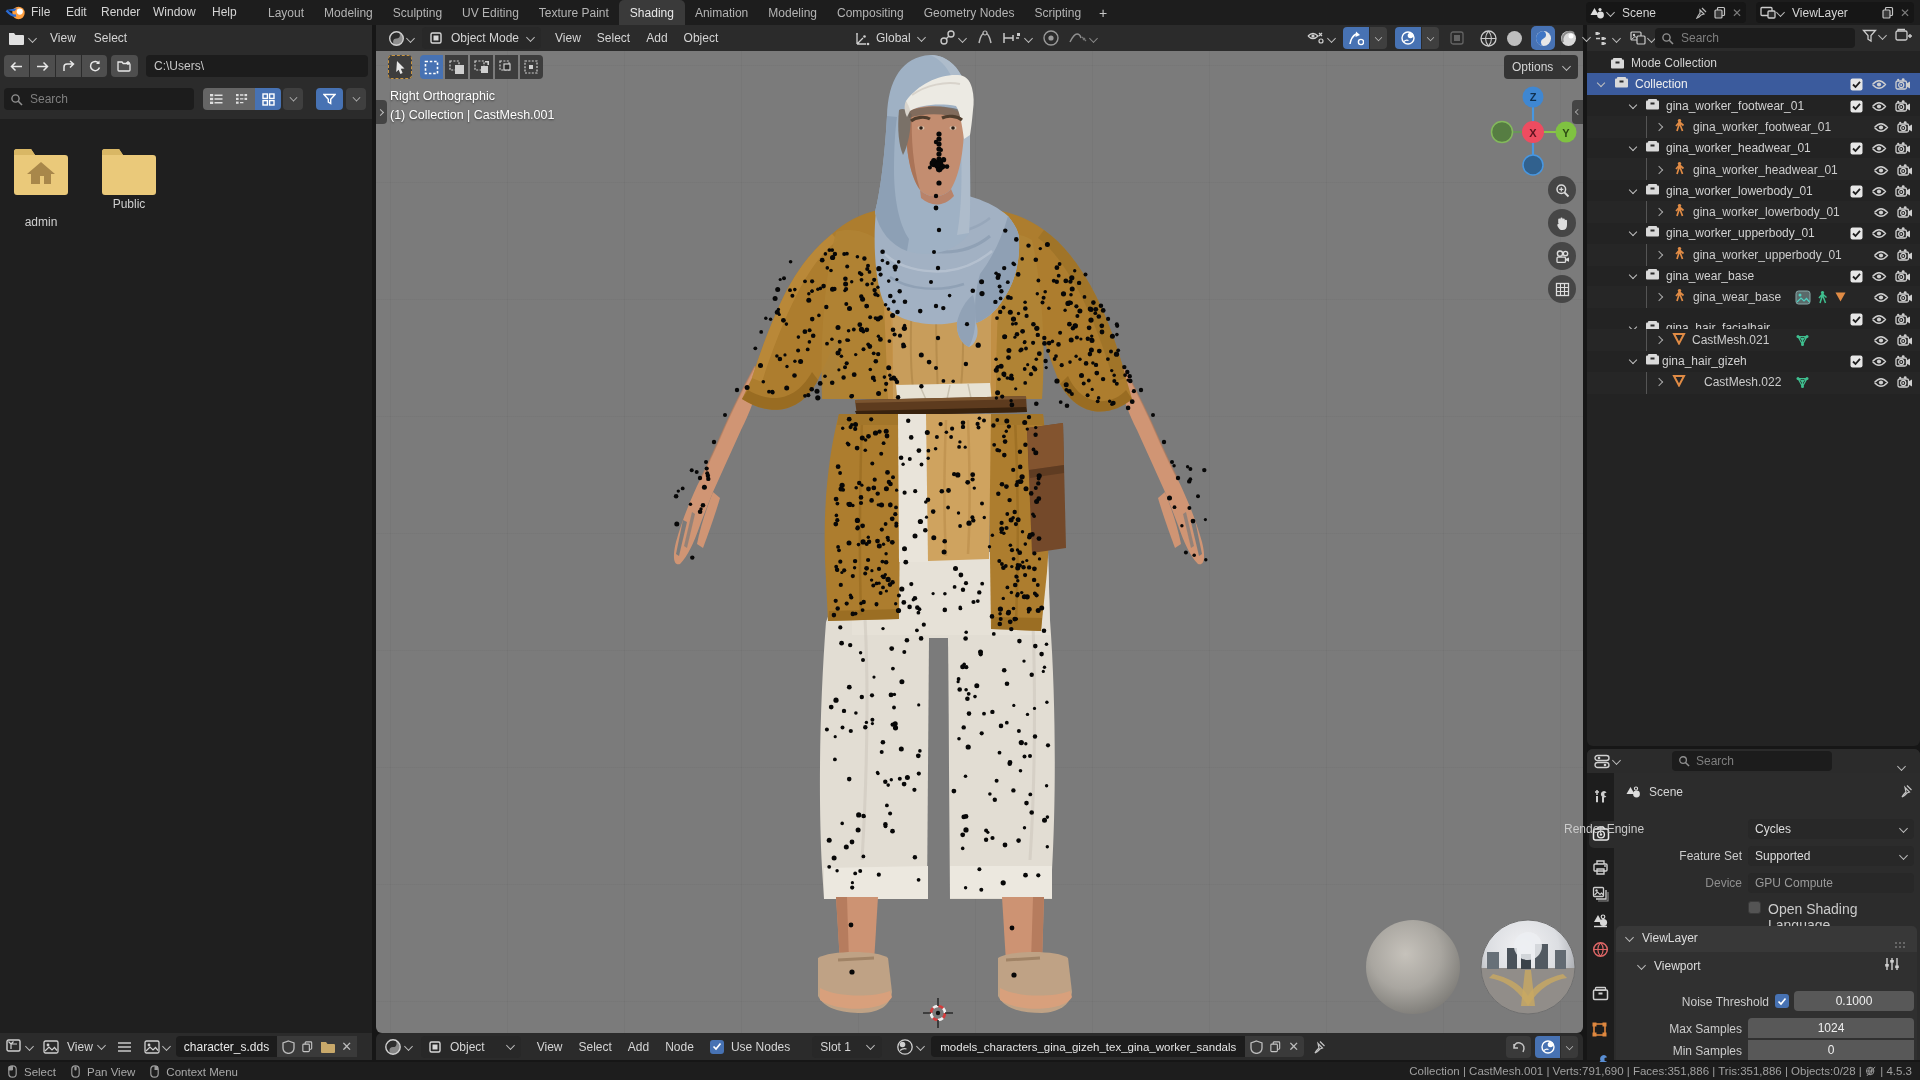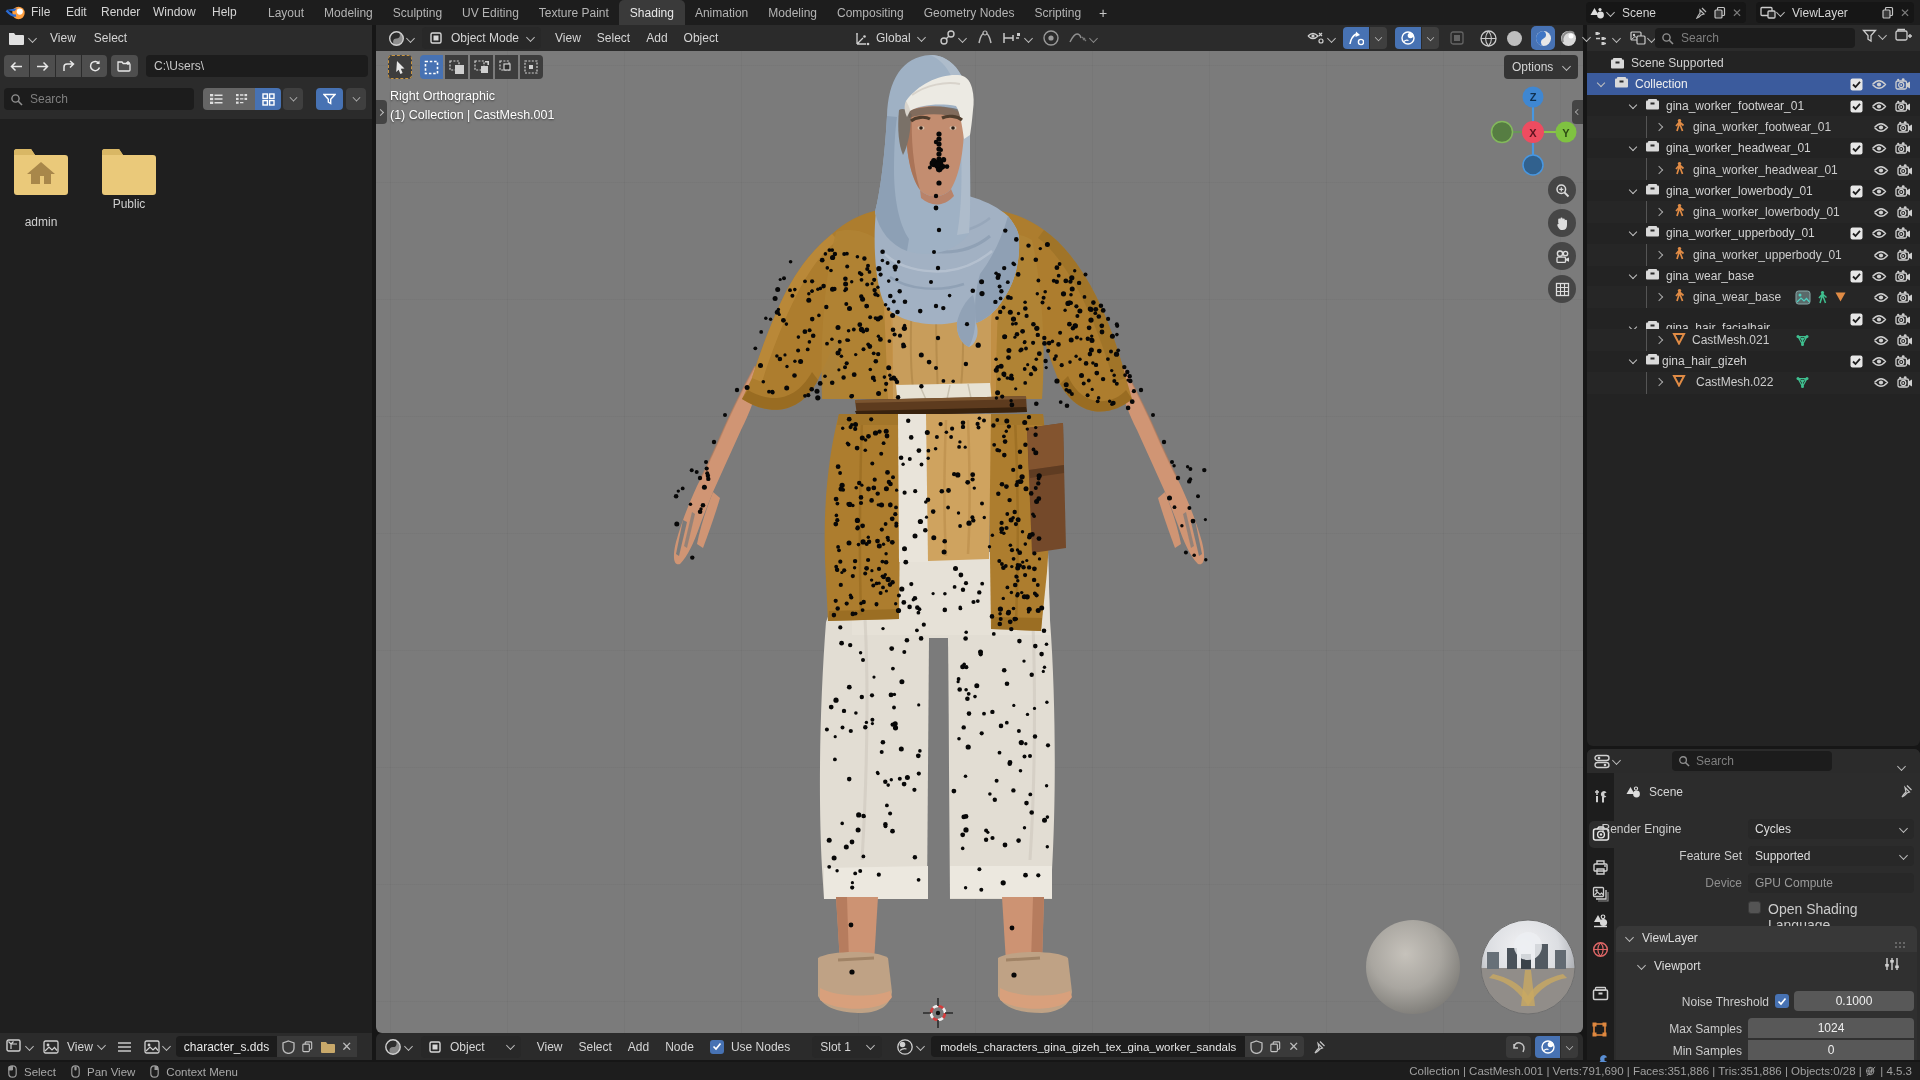--- a/index.html
+++ b/index.html
@@ -1526,21 +1526,21 @@
 </div>
 
 <div class="abs" style="left:1587px;top:51px;width:333px;height:695px;background:#232323;border-radius:0 0 6px 6px"></div>
 <div id="outliner">
     <div class="abs row" style="left:1610px;top:53px;height:20px;gap:6px">
       <svg width="15" height="13" viewBox="0 0 15 13">
         <rect x="1" y="2.5" width="13" height="9" rx="1" fill="#d9d9d9"></rect>
         <rect x="3" y="1" width="9" height="2.5" rx="0.8" fill="#d9d9d9"></rect>
         <rect x="5.5" y="4.5" width="4" height="2" fill="#2a2a2a"></rect>
       </svg>
-      <span style="color:#d2d2d2;font-size:12px">Scene Supported</span>
+      <span style="color:#d2d2d2;font-size:12px">Mode Collection</span>
     </div>
     <div class="abs" style="left:1587px;top:73px;width:333px;height:22px;background:#3b5b9d"></div>
     <div class="abs row" style="left:1598px;top:74px;height:20px">
       <span style="display:inline-block;width:6px;height:6px;border-right:1.5px solid #c0c0c0;border-bottom:1.5px solid #c0c0c0;transform:rotate(45deg);margin-top:-3px"></span>
       <span style="margin-left:10px"><svg width="15" height="13" viewBox="0 0 15 13">
           <rect x="1" y="2.5" width="13" height="9" rx="1" fill="#d9d9d9"></rect>
           <rect x="3" y="1" width="9" height="2.5" rx="0.8" fill="#d9d9d9"></rect>
           <rect x="5.5" y="4.5" width="4" height="2" fill="#2a2a2a"></rect>
         </svg></span>
       <span style="color:#f0f0f0;font-size:12px;margin-left:6px">Collection</span>
@@ -1932,21 +1932,21 @@
         <circle cx="8.2" cy="1.6" r="1.4" fill="#cfcfcf"></circle>
       </svg>
     </div>
     <div class="abs" style="left:1587px;top:372px;width:333px;height:22px;background:#262626"></div>
     <div class="abs" style="left:1646px;top:372px;width:1px;height:22px;background:#555"></div>
     <div class="abs row" style="left:1656px;top:372px;height:20px">
       <span style="display:inline-block;width:6px;height:6px;border-right:1.5px solid #a8a8a8;border-bottom:1.5px solid #a8a8a8;transform:rotate(-45deg)"></span>
       <span style="margin-left:10px"><svg width="14" height="13" viewBox="0 0 14 13">
           <path d="M2 2 h10 L7 11.5 Z" fill="none" stroke="#e08b45" stroke-width="2"></path>
         </svg></span>
-      <span style="color:#cccccc;font-size:12px;margin-left:10px">CastMesh.022</span>
+      <span style="color:#cccccc;font-size:12px;margin-left:18px">CastMesh.022</span>
     </div>
     <div class="abs row" style="left:1795px;top:372px;height:20px">
       <svg width="15" height="14" viewBox="0 0 15 14">
         <g stroke="#3fbf8f" stroke-width="1.2" fill="none">
           <path d="M3 3.5 L12 3.5 L7.5 11.5 Z M3 3.5 L7.5 6 L12 3.5 M7.5 6 L7.5 11.5"></path>
         </g>
         <circle cx="3" cy="3.5" r="1.5" fill="#3fbf8f"></circle>
         <circle cx="12" cy="3.5" r="1.5" fill="#3fbf8f"></circle>
         <circle cx="7.5" cy="11.5" r="1.5" fill="#3fbf8f"></circle>
         <circle cx="7.5" cy="6" r="1.5" fill="#3fbf8f"></circle>
@@ -2044,21 +2044,21 @@
       <svg width="16" height="14" viewBox="0 0 16 14">
         <path d="M4.5 2 L8.5 9 L0.5 9 Z" fill="#ddd"></path>
         <circle cx="10.5" cy="9" r="3.4" fill="#ddd"></circle>
         <circle cx="10" cy="3.6" r="1.6" fill="none" stroke="#ddd" stroke-width="1.1"></circle>
       </svg>
       <span style="color:#d5d5d5;font-size:12px">Scene</span>
     </div>
     <div class="abs" style="left:1900px;top:784px"><svg width="13" height="14" viewBox="0 0 13 14">
         <path d="M7 1.5 L11.5 6 M5 3.5 L9.5 8 L7 9 L4.5 11.5 L2 13 L3.5 10.5 L6 8 Z" stroke="#c4c4c4" stroke-width="1.2" fill="none"></path>
       </svg></div>
-    <div class="abs" style="left:1564px;top:822px;width:155px;text-align:center;color:#cbcbcb;font-size:12px">Render Engine</div>
+    <div class="abs" style="left:1564px;top:822px;width:155px;text-align:left;color:#cbcbcb;font-size:12px">Render Engine</div>
     <div class="abs row" style="left:1748px;top:819px;width:166px;height:20px;background:#282828;border-radius:4px;padding:0 7px">
       <span style="flex:1;color:#dedede;font-size:12px">Cycles</span>
       <span class="chev" style="margin-top:-2px"></span>
     </div>
     <div class="abs" style="left:1587px;top:849px;width:155px;text-align:right;color:#cbcbcb;font-size:12px">Feature Set</div>
     <div class="abs row" style="left:1748px;top:846px;width:166px;height:20px;background:#282828;border-radius:4px;padding:0 7px">
       <span style="flex:1;color:#dedede;font-size:12px">Supported</span>
       <span class="chev" style="margin-top:-2px"></span>
     </div>
     <div class="abs" style="left:1587px;top:876px;width:155px;text-align:right;color:#8e8e8e;font-size:12px">Device</div>

